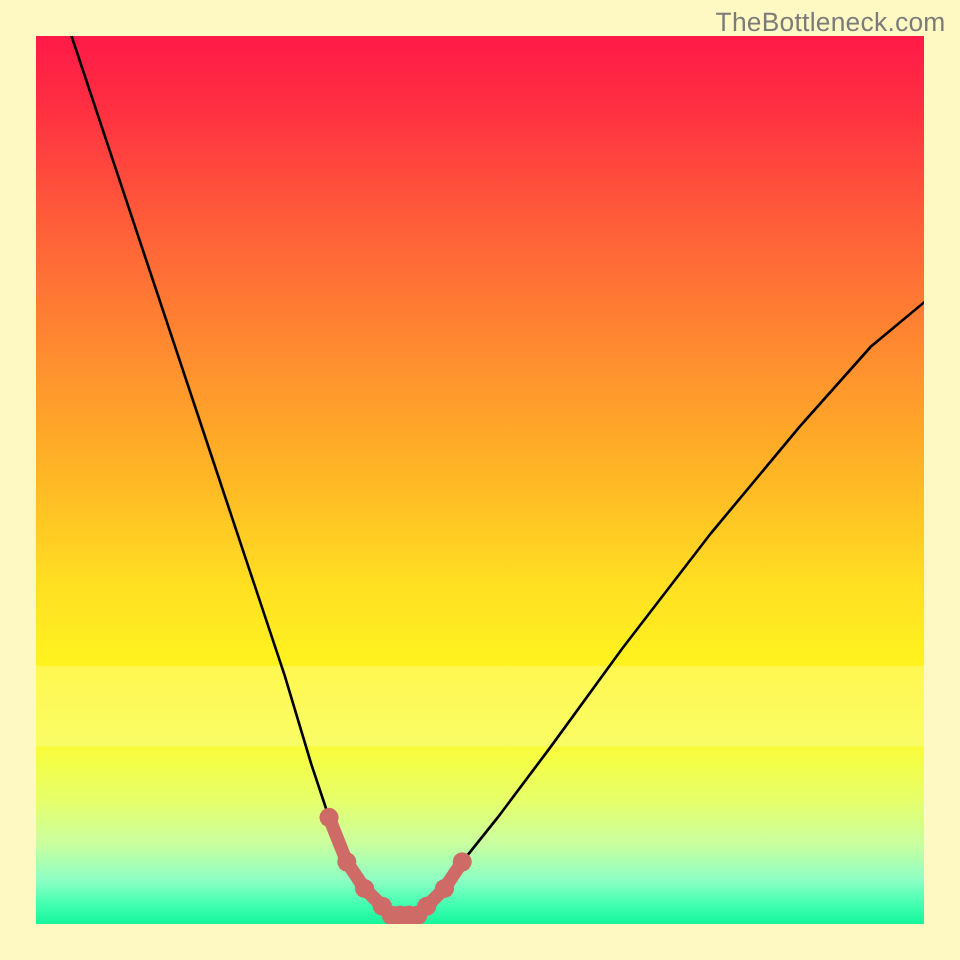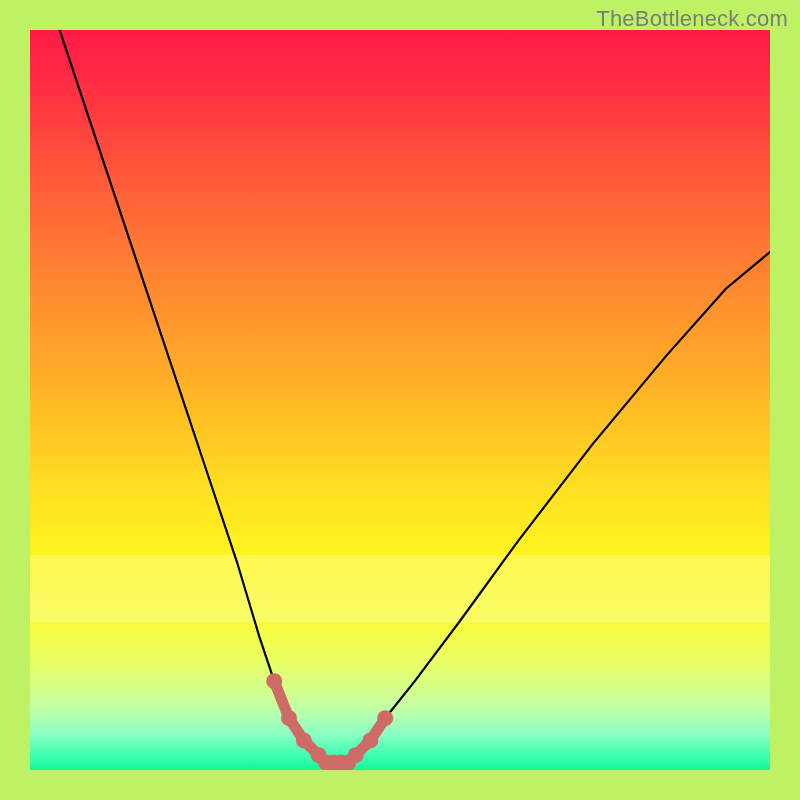--- a/index.html
+++ b/index.html
@@ -8,21 +8,21 @@
     width: 800px;
     height: 800px;
     background: #000;
     overflow: hidden;
     font-family: Arial, Helvetica, sans-serif;
   }
   .stage {
     position: relative;
     width: 800px;
     height: 800px;
-    background: #bef264;
+    background: #fef9c3;
   }
   .plot {
     position: absolute;
     left: 30px;
     top: 30px;
     width: 740px;
     height: 740px;
     background: linear-gradient(to bottom,
       #ff1a47 0%,
       #ff2f42 8%,

